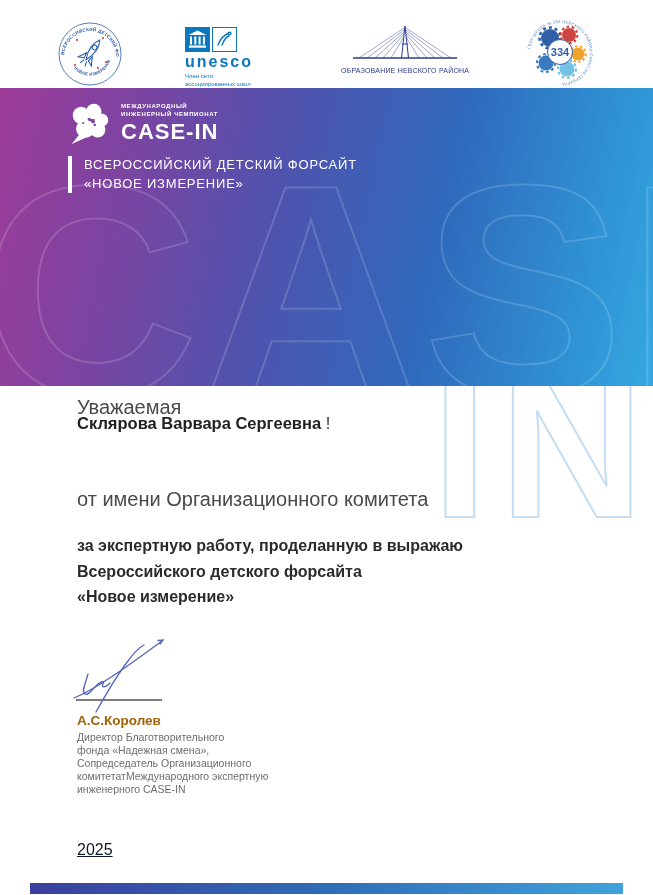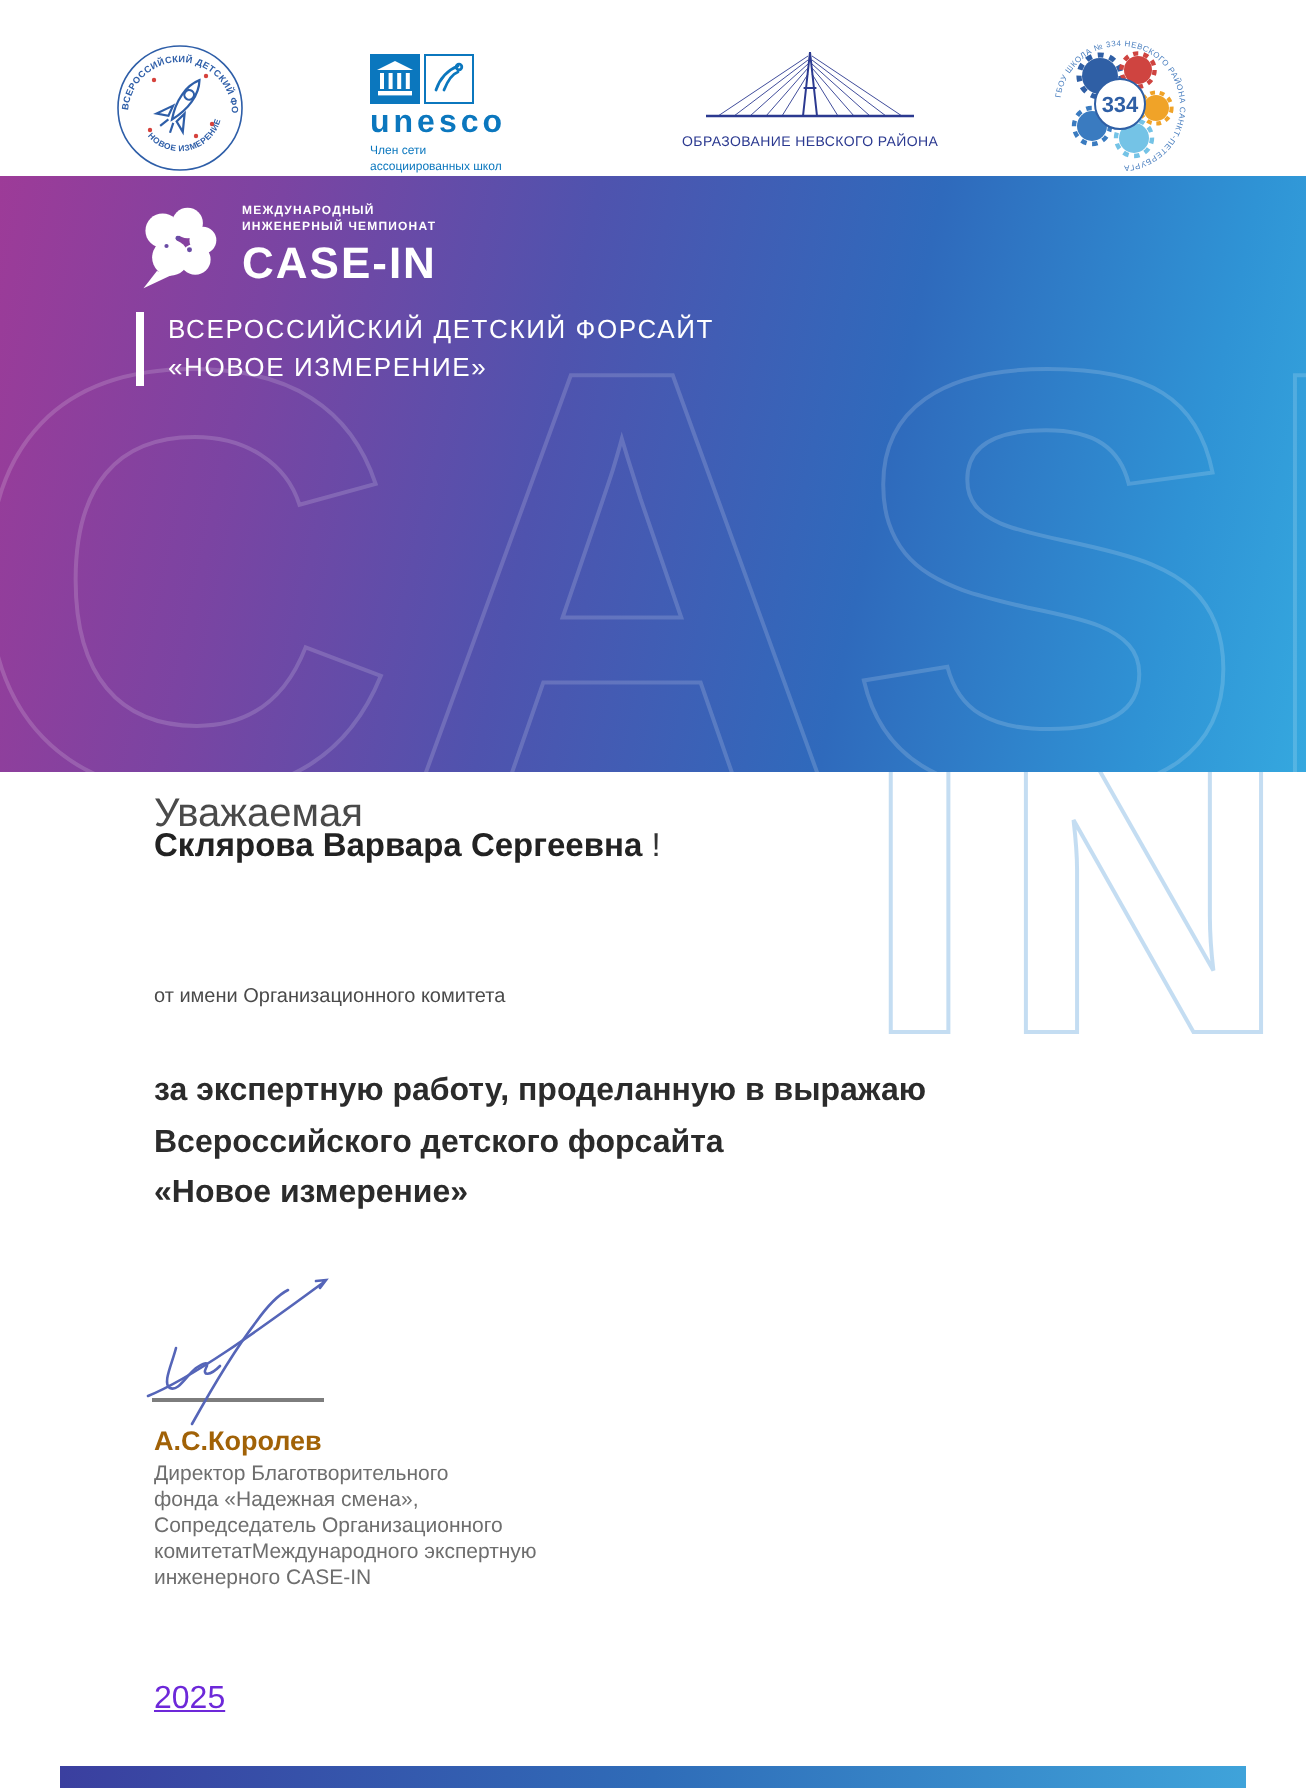--- a/index.html
+++ b/index.html
@@ -37,30 +37,30 @@
   .casein-name{font-size:22px;font-weight:bold;letter-spacing:1px;line-height:24px;margin-top:2px;}
   .band-sub{position:absolute;left:68px;top:68px;border-left:4px solid #fff;padding-left:12px;
             color:#fff;font-size:13px;line-height:18.5px;letter-spacing:0.8px;}
   .band-title{position:absolute;left:72px;top:190px;color:#fff;font-weight:bold;
               font-size:46px;line-height:50px;letter-spacing:1.5px;white-space:nowrap;}
 
   
   .salutation{position:absolute;left:77px;top:396px;font-size:20px;color:#4a4a4a;}
   .recipient{position:absolute;left:77px;top:414px;font-size:16.5px;font-weight:bold;color:#222;}
   .recipient .suffix{font-weight:normal;color:#333;}
-  .para-regular{position:absolute;left:77px;top:488px;font-size:10px;line-height:22px;color:#4a4a4a;}
+  .para-regular{position:absolute;left:77px;top:488px;font-size:20px;line-height:22px;color:#4a4a4a;}
   .para-bold{position:absolute;left:77px;top:533px;font-size:16px;line-height:25.5px;
              font-weight:bold;color:#2b2b2b;}
 
   
   .sig-line{position:absolute;left:76px;top:699px;width:86px;height:2px;background:#7d7d7d;}
   .sig-svg{position:absolute;left:64px;top:636px;}
   .sig-name{position:absolute;left:77px;top:713px;font-size:13.5px;font-weight:bold;color:#a16207;}
   .sig-roles{position:absolute;left:77px;top:731px;font-size:10.5px;line-height:13px;color:#6e6e6e;}
-  .year{position:absolute;left:77px;top:841px;font-size:16px;color:#6d28d9;text-decoration:underline;}
+  .year{position:absolute;left:77px;top:841px;font-size:16px;color:#0f172a;text-decoration:underline;}
 
   
   .footer-bar{position:absolute;left:30px;top:883px;width:593px;height:11px;
               background:linear-gradient(90deg,#3b3f9f 0%,#2f6cb8 50%,#3fa3da 100%);}
 </style>
 </head>
 <body>
 
 <div class="page">
 

